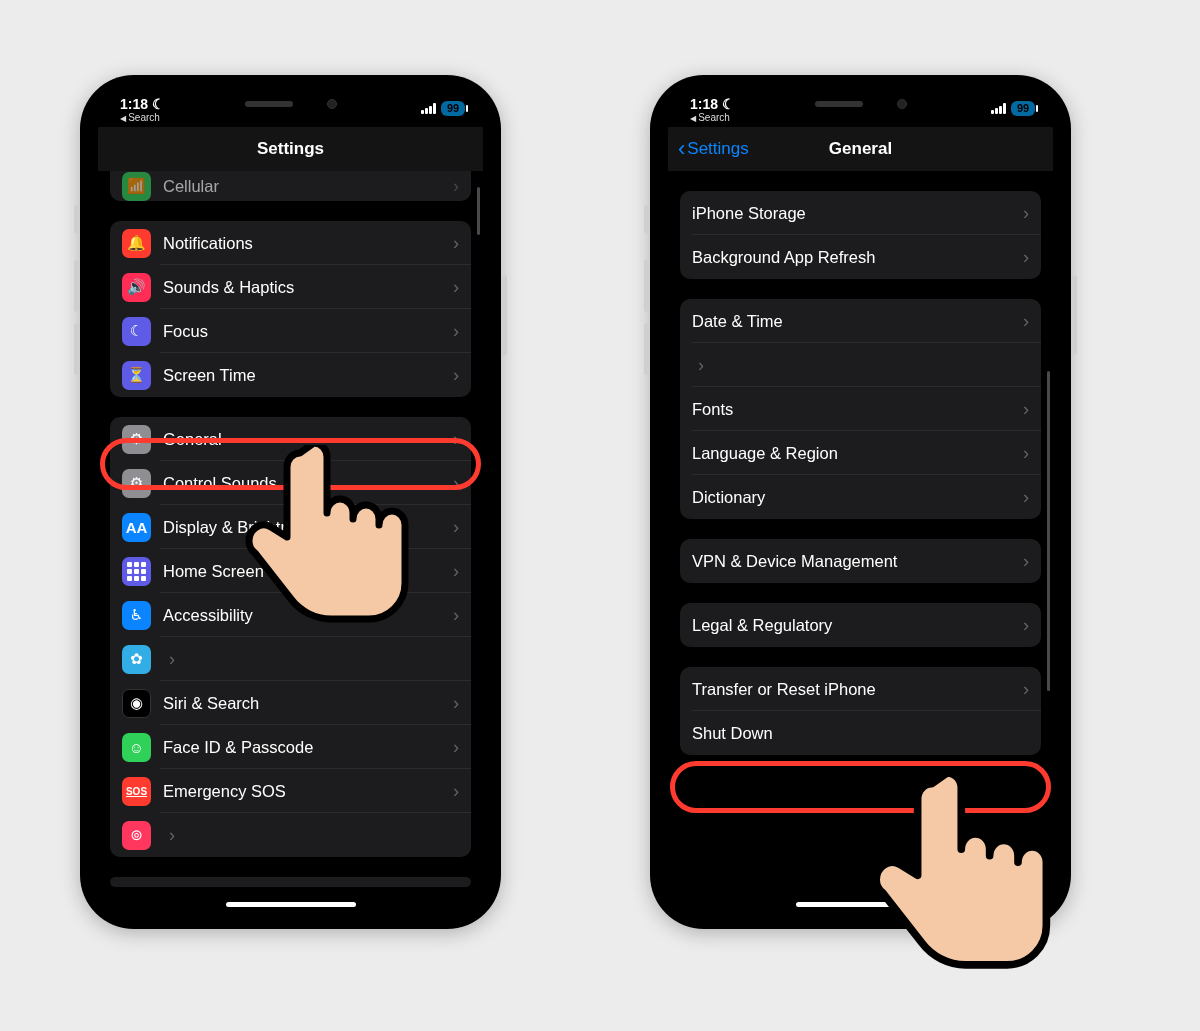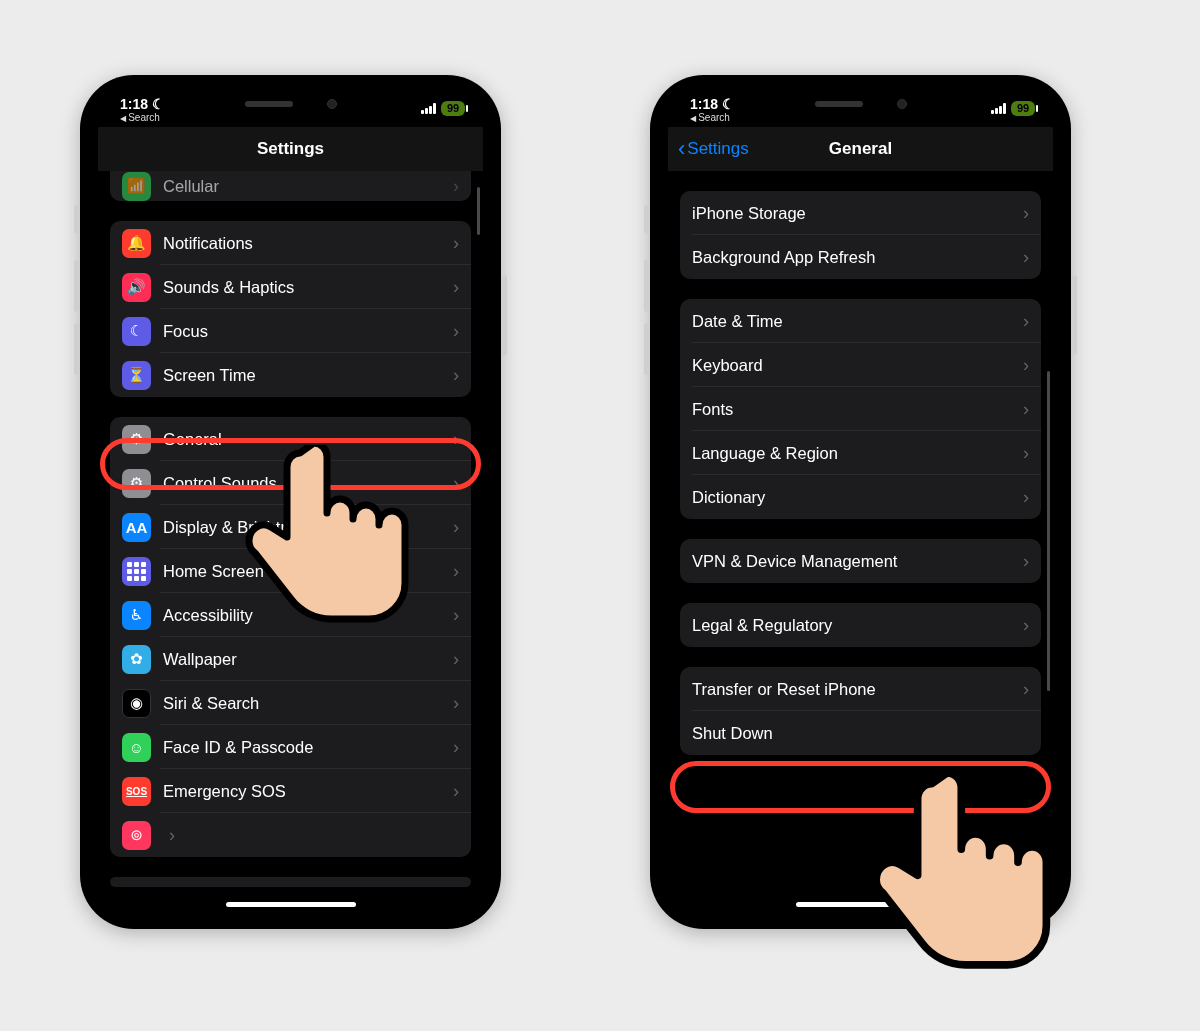--- a/index.html
+++ b/index.html
@@ -83,21 +83,21 @@
   .status-left { display:flex; flex-direction:column; line-height:1.1; }
   .status-time-row { display:flex; align-items:center; gap:4px; }
   .status-back { font-size: 10px; color: #ddd; font-weight: 400; }
   .status-back::before { content:"◀"; font-size:8px; margin-right:2px; }
   .status-right { display:flex; align-items:center; gap:5px; padding-top:4px; }
   .bars { display:flex; align-items:flex-end; gap:1px; height:11px; }
   .bars span { display:block; width:3px; background:#fff; border-radius:1px; }
   .bars span:nth-child(1){height:4px;} .bars span:nth-child(2){height:6px;}
   .bars span:nth-child(3){height:8px;} .bars span:nth-child(4){height:11px;}
   .battery-badge {
-    background:#4d7c0f; color:#000;
+    background:#0369a1; color:#000;
     border-radius:6px; padding:0 4px;
     font-size:11px; font-weight:700; line-height:15px;
     height:15px; min-width:24px; text-align:center;
     position:relative;
   }
   .battery-badge::after{
     content:""; position:absolute; right:-3px; top:4px;
     width:2px; height:7px; background:#fff; border-radius:1px;
   }
   
@@ -301,21 +301,20 @@
             <span class="label">Home Screen</span>
             <span class="chev">›</span>
           </div>
           <div class="row">
             <div class="icon bg-blue">♿︎</div>
             <span class="label">Accessibility</span>
             <span class="chev">›</span>
           </div>
           <div class="row">
             <div class="icon bg-teal">✿</div>
-            <span class="label">Wallpaper</span>
             <span class="chev">›</span>
           </div>
           <div class="row">
             <div class="icon bg-black">◉</div>
             <span class="label">Siri &amp; Search</span>
             <span class="chev">›</span>
           </div>
           <div class="row">
             <div class="icon bg-green">☺</div>
             <span class="label">Face ID &amp; Passcode</span>
@@ -392,21 +391,20 @@
             <span class="label">Background App Refresh</span>
             <span class="chev">›</span>
           </div>
         </div>
       <div class="group" id="right-group-b">
           <div class="row no-icon">
             <span class="label">Date &amp; Time</span>
             <span class="chev">›</span>
           </div>
           <div class="row no-icon">
-            <span class="label">Keyboard</span>
             <span class="chev">›</span>
           </div>
           <div class="row no-icon">
             <span class="label">Fonts</span>
             <span class="chev">›</span>
           </div>
           <div class="row no-icon">
             <span class="label">Language &amp; Region</span>
             <span class="chev">›</span>
           </div>

